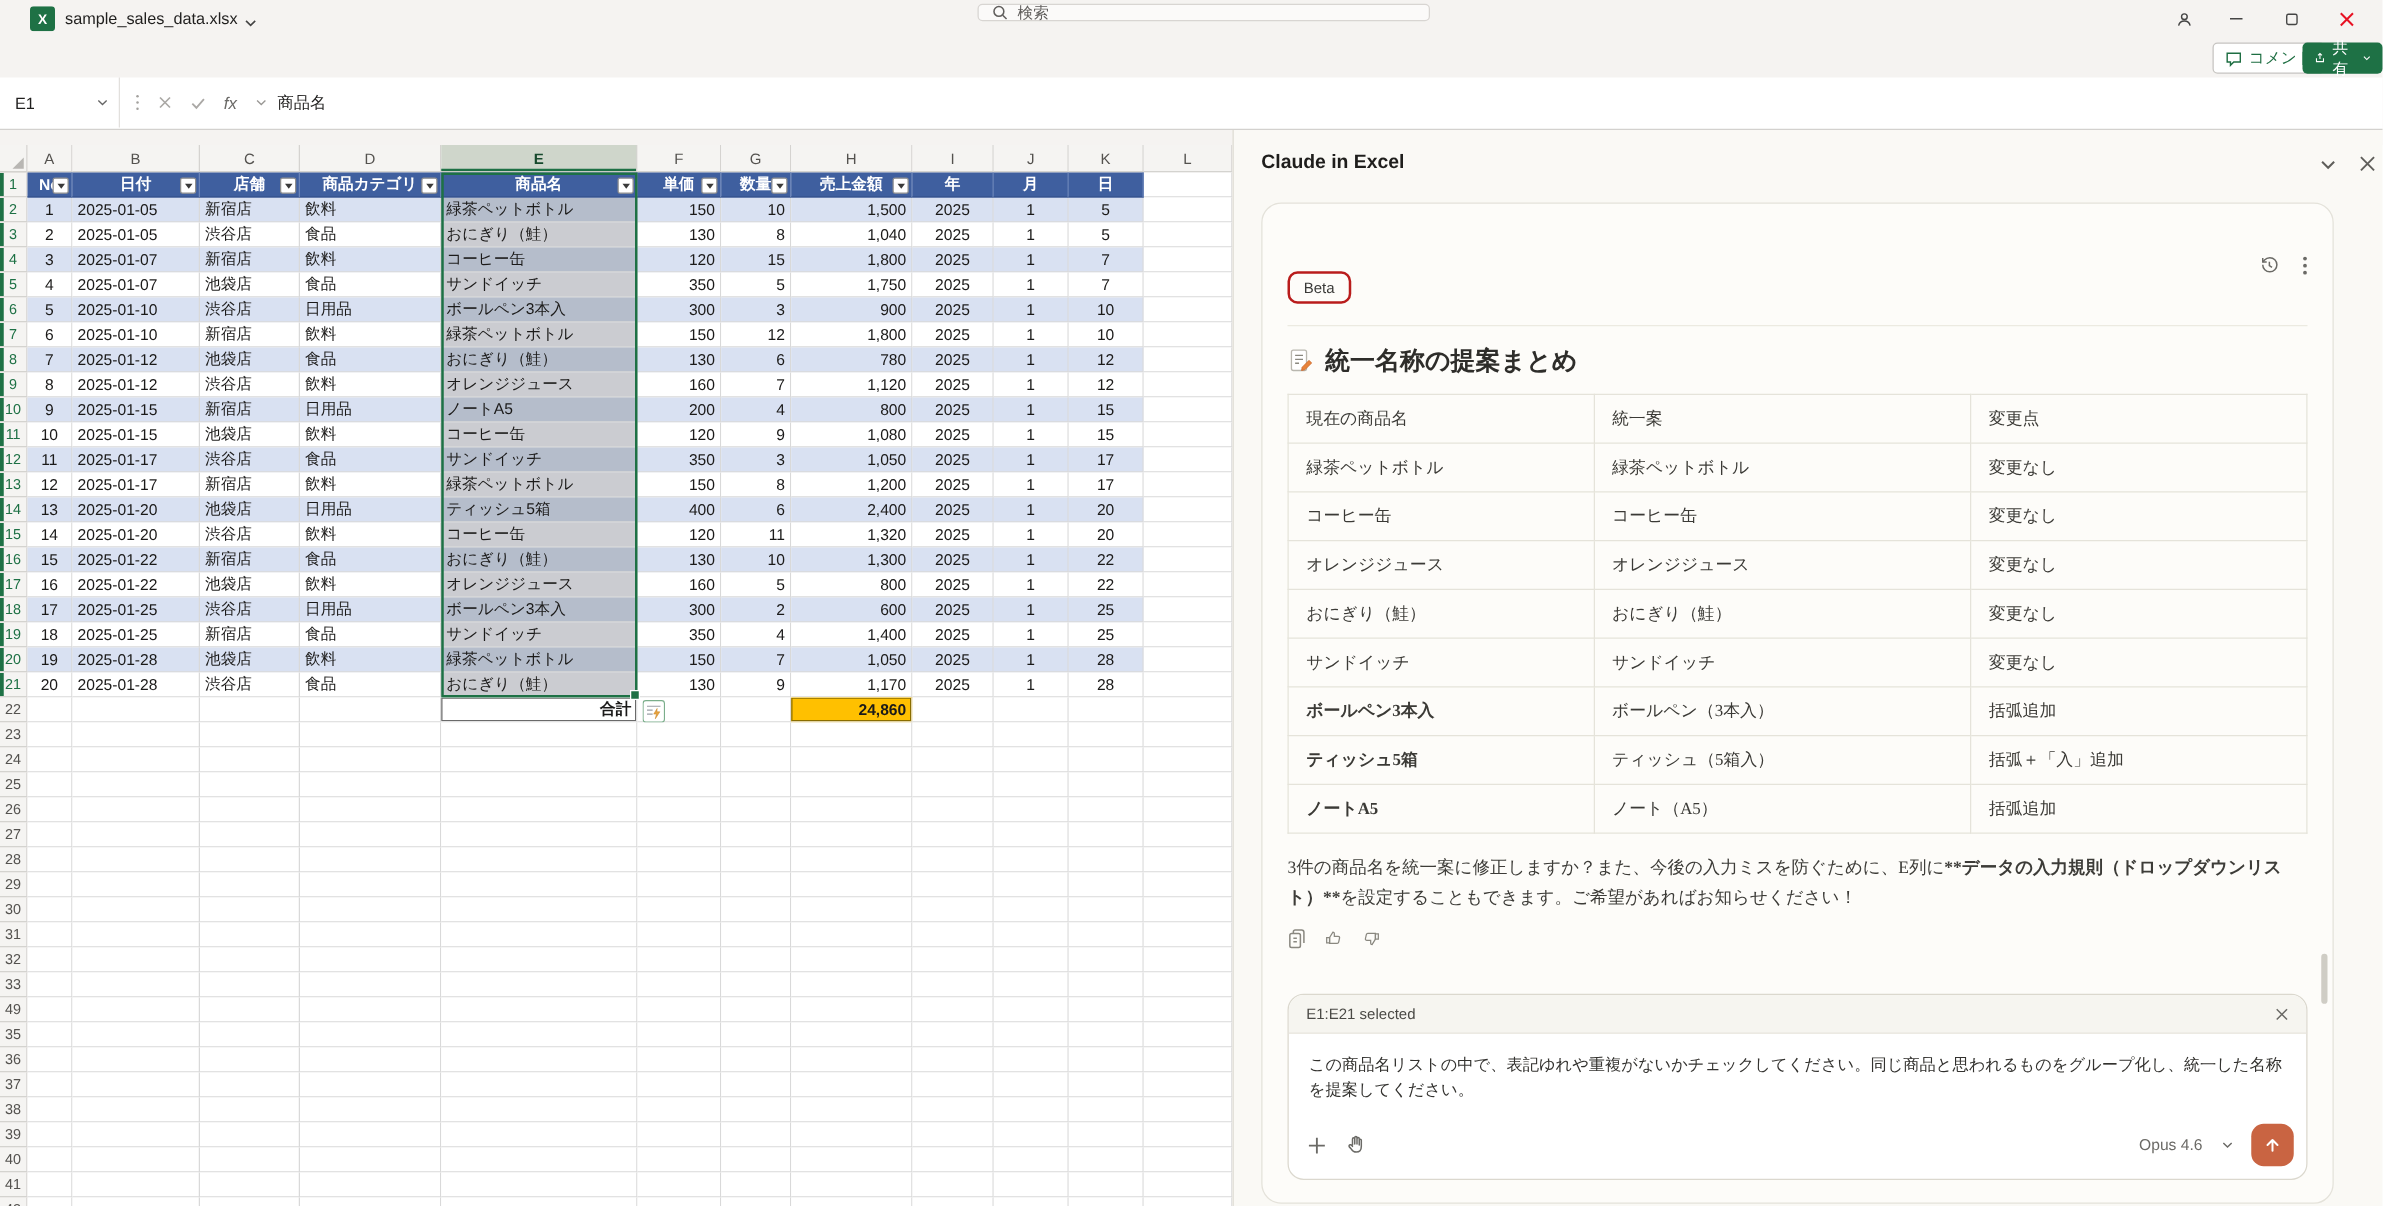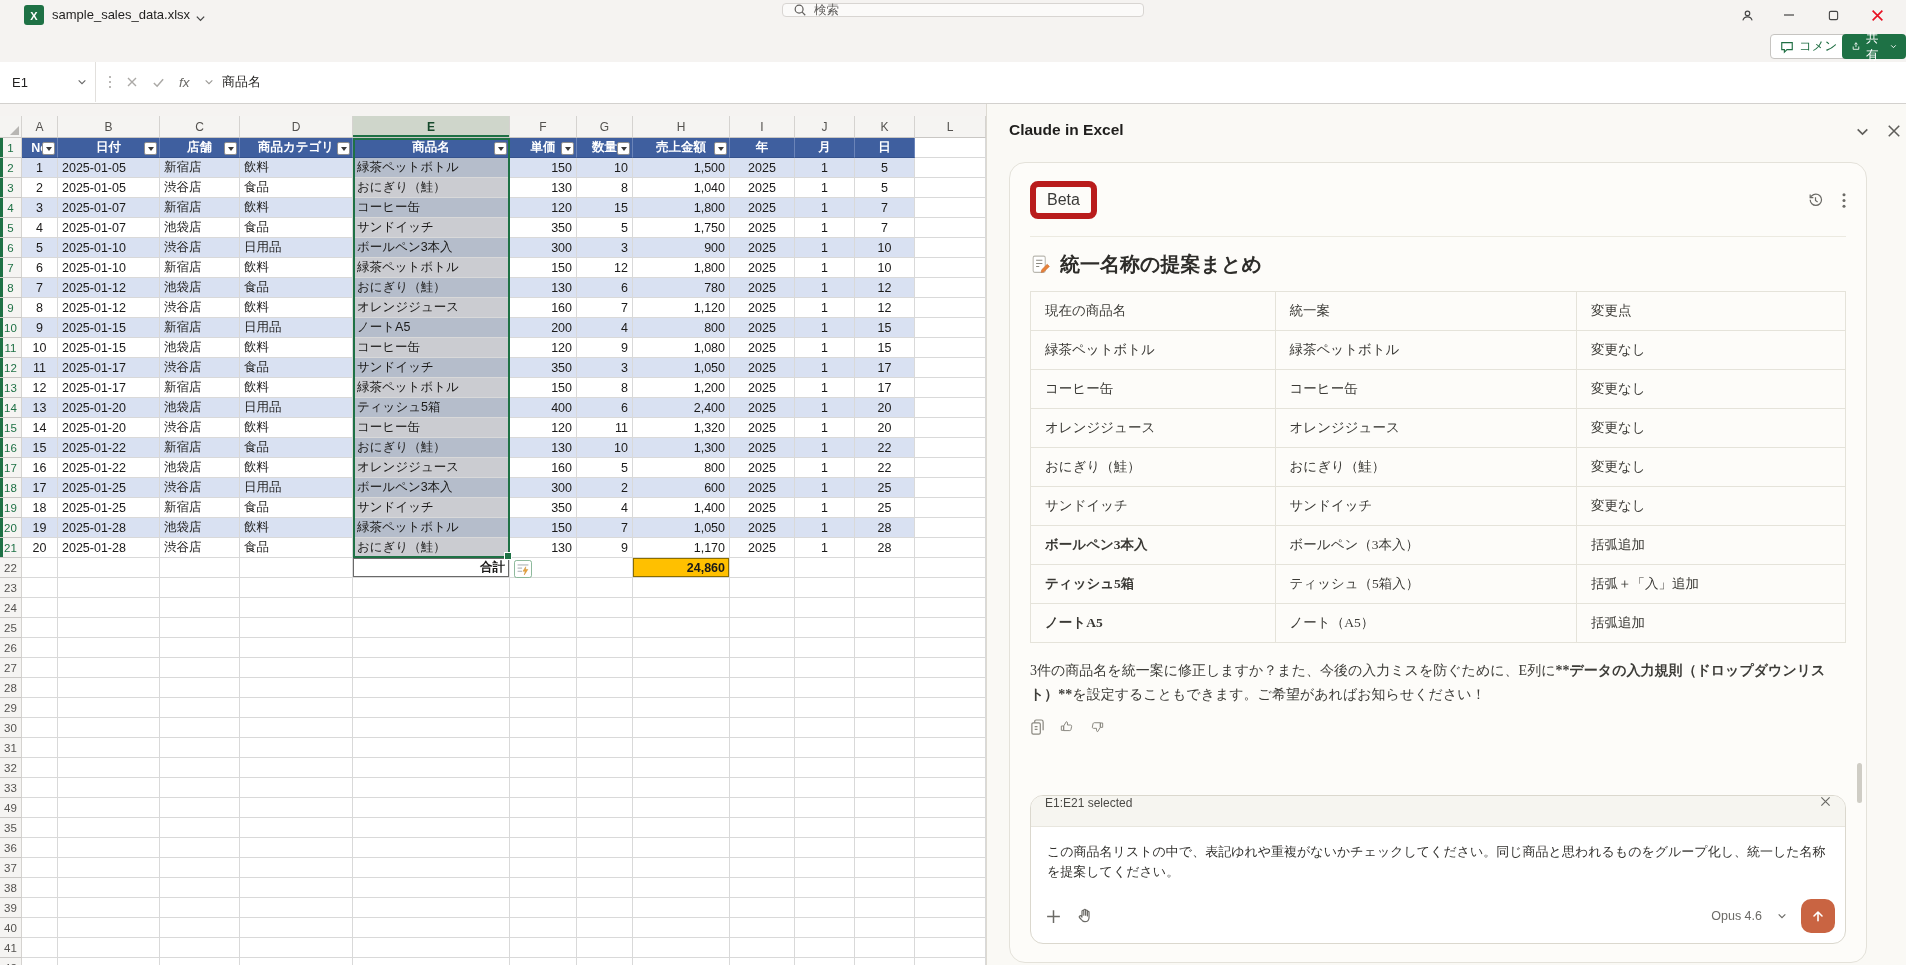--- a/index.html
+++ b/index.html
@@ -59,35 +59,35 @@
   .corner{position:relative}
   .corner:after{content:"";position:absolute;right:2px;bottom:2px;border-style:solid;border-width:0 0 9px 9px;border-color:transparent transparent #B8B6B3 transparent;}
   
   #panel{position:absolute;left:986px;top:104px;width:920px;height:861px;background:#FAF9F5;border-left:1px solid #DDDAD2;box-sizing:border-box;}
   #panel-title{position:absolute;left:22px;top:17px;font-size:15.5px;font-weight:bold;color:#1F1E1C;}
   #panel-chevron{position:absolute;left:868px;top:20px;color:#5F5E5A;}
   #panel-close{position:absolute;left:900px;top:20px;color:#5F5E5A;}
   #card{position:absolute;left:22px;top:58px;width:858px;height:801px;background:#FDFCF9;border:1px solid #E4E2DA;
     border-radius:16px;box-sizing:border-box;padding:18px 20px;display:flex;flex-direction:column;}
   #card-top{display:flex;align-items:center;justify-content:space-between;}
-  #beta-badge{border:6px solid #b91c1c;border-radius:8px;padding:4px 11px;font-size:16px;color:#3A3A38;background:#FDFCF9;}
+  #beta-badge{border:2px solid #b91c1c;border-radius:8px;padding:4px 11px;font-size:12px;color:#3A3A38;background:#FDFCF9;margin-top:36px;}
   .top-icons{display:flex;align-items:center;gap:18px;color:#6B6A66;}
   #assist-msg{margin-top:15px;font-family:"Liberation Serif",serif;font-size:14px;color:#3D3C38;display:flex;align-items:center;gap:6px;}
   #assist-msg b{font-weight:bold;}
   #card hr{border:none;border-top:1px solid #ECEAE1;margin:17px 0 14px 0;width:100%;}
   #heading{display:flex;align-items:center;gap:9px;font-family:"Liberation Serif",serif;font-size:20px;font-weight:bold;color:#2E2D2A;}
   #ptable{margin-top:13px;border-collapse:collapse;width:100%;font-family:"Liberation Serif",serif;font-size:13.5px;color:#3B3A36;}
   #ptable td,#ptable th{border:1px solid #E5E3DA;padding:10px 14px;text-align:left;font-weight:normal;}
   #ptable col.c1{width:30%}#ptable col.c2{width:37%}#ptable col.c3{width:33%}
   #ptable td.bold{font-weight:bold;}
   #para{margin-top:16px;font-family:"Liberation Serif",serif;font-size:14px;line-height:1.7;color:#3D3C38;}
   #actions{margin-top:12px;display:flex;gap:14px;color:#8A8880;}
   #scroll-thumb{position:absolute;right:4px;top:600px;width:5px;height:40px;background:#CFCDC5;border-radius:3px;}
   #input-card{margin-top:auto;border:1px solid #DBD8CE;border-radius:13px;background:#fff;overflow:hidden;}
-  #chipbar{height:30px;background:#F6F5F0;border-bottom:1px solid #E8E6DE;display:flex;align-items:flex-start;
+  #chipbar{height:30px;background:#F6F5F0;border-bottom:1px solid #E8E6DE;display:flex;align-items:center;
     justify-content:space-between;padding:0 14px;font-size:12px;color:#4A4945;}
   #input-text{padding:15px 16px 10px 16px;font-size:13px;color:#33322F;line-height:1.5;}
   #controls{display:flex;align-items:center;gap:14px;padding:8px 10px 10px 14px;}
   #model-select{margin-left:auto;display:flex;align-items:center;gap:15px;font-size:12.5px;color:#6B6A66;}
   #send-btn{width:34px;height:34px;border-radius:10px;background:#C96442;display:flex;align-items:center;justify-content:center;}
 </style>
 </head>
 <body>
 
 <div id="chrome">

